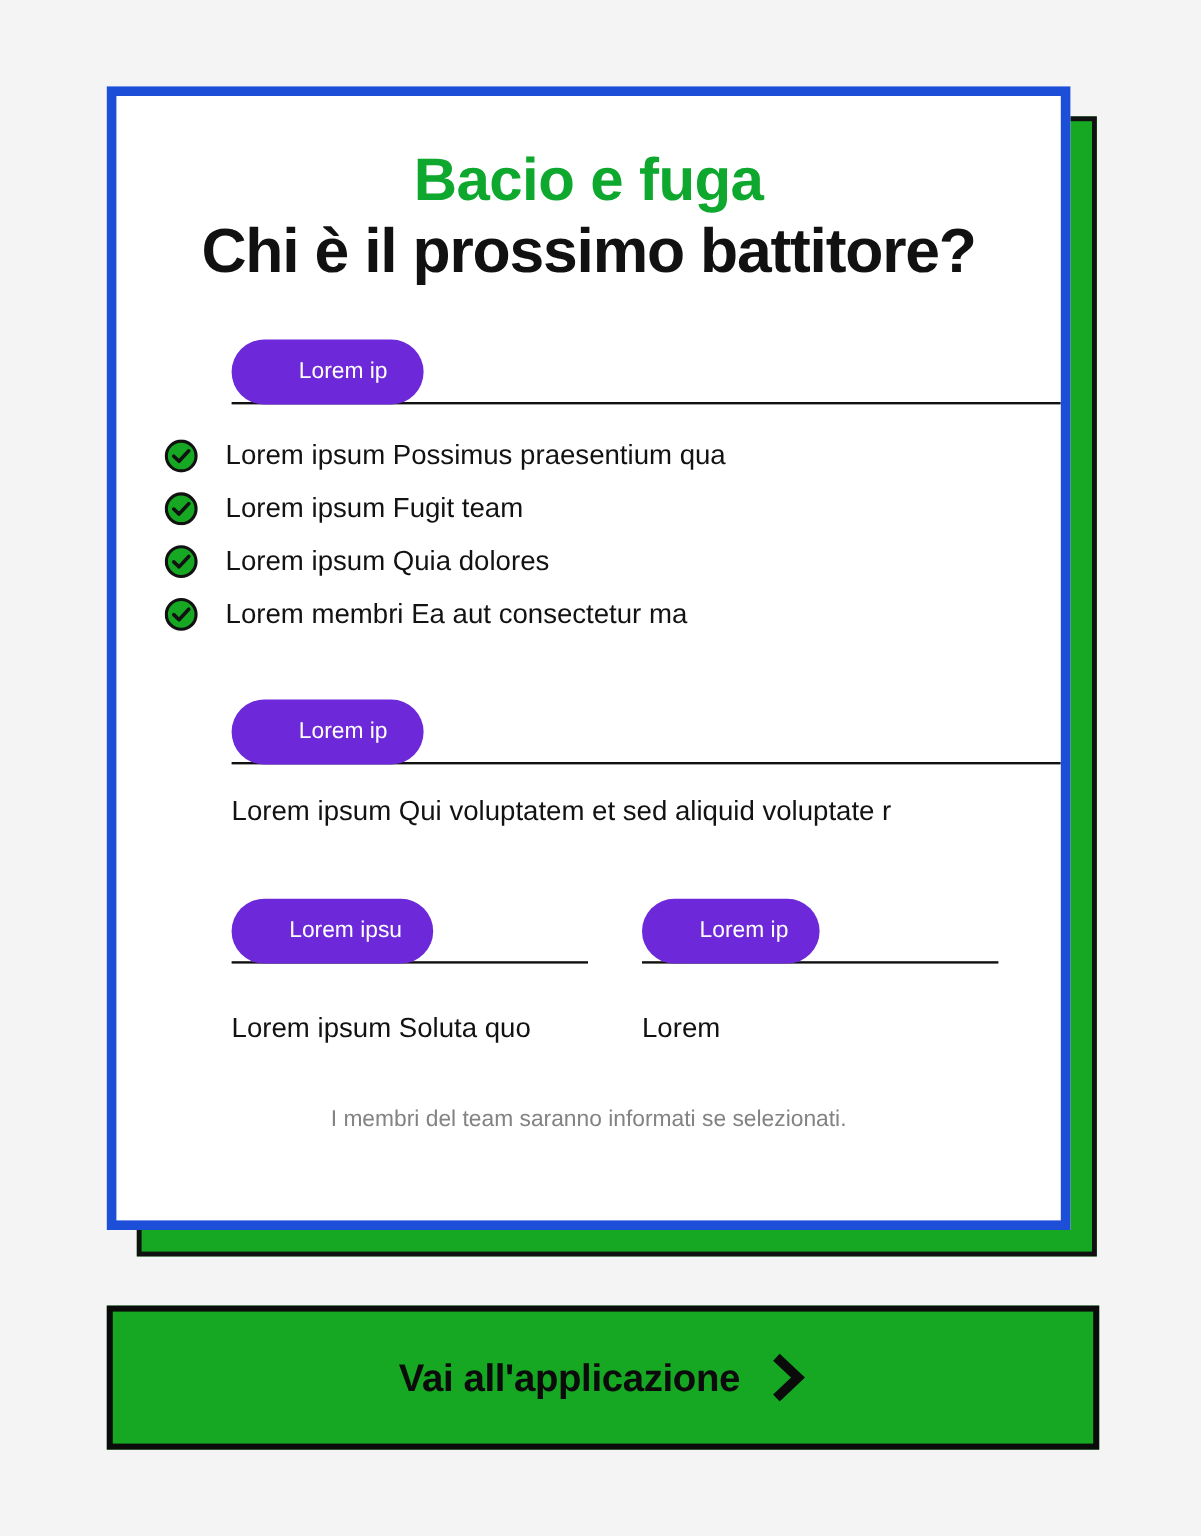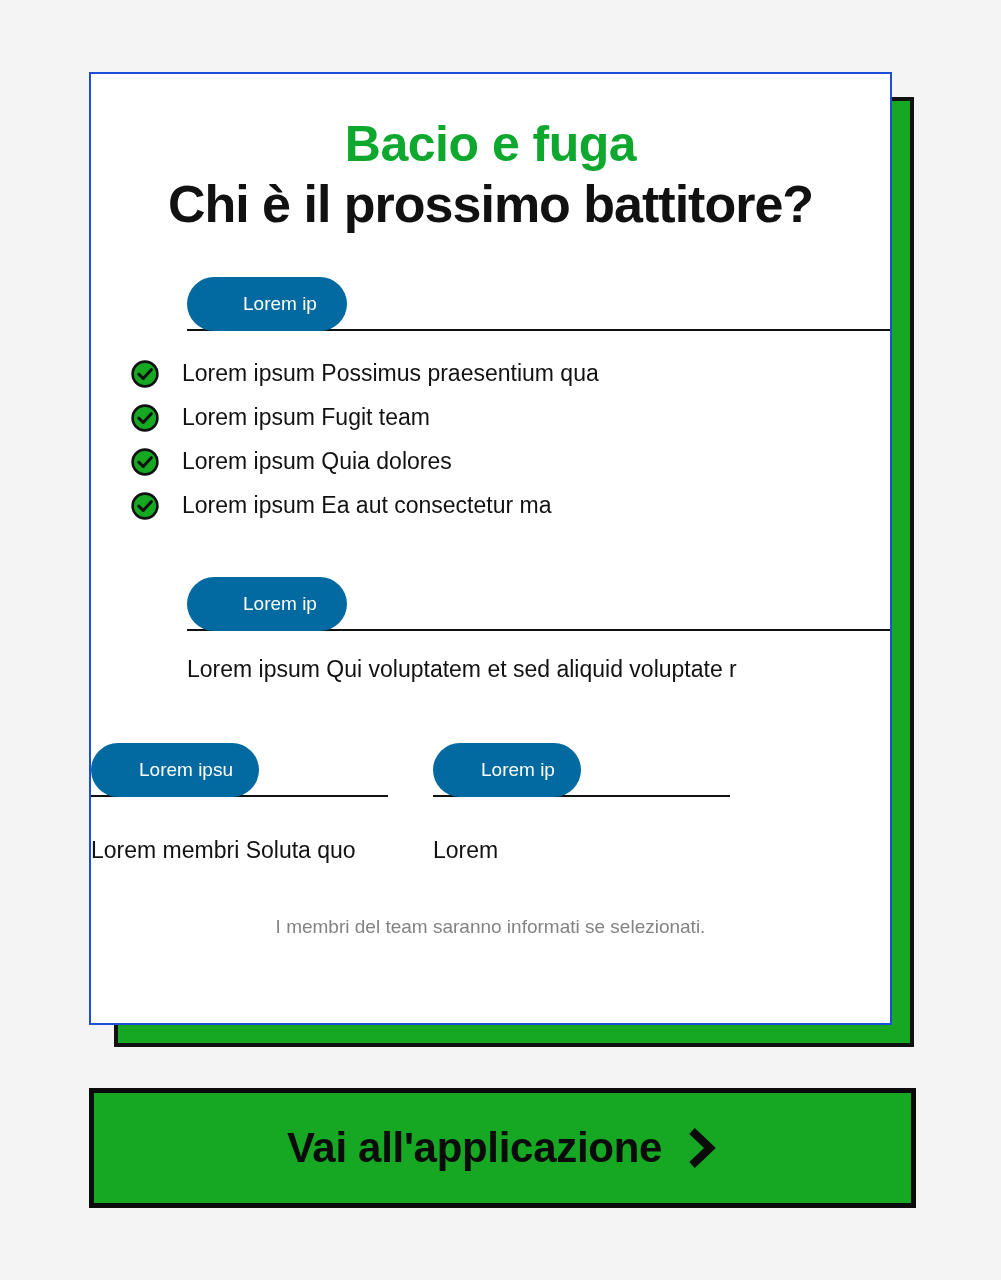--- a/index.html
+++ b/index.html
@@ -34,21 +34,21 @@
     border: 4px solid #111111;
     box-sizing: border-box;
   }
   .card {
     position: absolute;
     left: 0;
     top: 0;
     width: 803px;
     height: 953px;
     background: #ffffff;
-    border: 2px solid #1d4ed8;
+    border: 8px solid #1d4ed8;
     box-sizing: border-box;
     overflow: hidden;
   }
 
   
   .headings {
     padding: 44px 52px 0 52px;
     text-align: center;
   }
   .eyebrow {
@@ -79,21 +79,21 @@
   }
   .pill-row {
     position: relative;
     height: 56px;
     display: flex;
     align-items: flex-end;
   }
   .pill {
     position: relative;
     z-index: 2;
-    background: #0369a1;
+    background: #6d28d9;
     color: #ffffff;
     border-radius: 999px;
     font-size: 19px;
     line-height: 1;
     padding: 17px 30px 18px 56px;
     white-space: nowrap;
     box-sizing: border-box;
     display: inline-block;
   }
   .rule {
@@ -139,20 +139,21 @@
     line-height: 1.3;
     margin: 24px 0 0 0;
     padding-left: 96px;
     white-space: nowrap;
   }
 
   
   .two-col {
     display: flex;
     margin-top: 56px;
+    padding-left: 96px;
   }
   .col {
     position: relative;
     width: 297px;
     margin-right: 45px;
   }
   .col:last-child {
     margin-right: 0;
   }
   .col .pill {
@@ -185,21 +186,21 @@
     border: 5px solid #0b0b0b;
     box-sizing: border-box;
     display: flex;
     align-items: center;
     justify-content: center;
     cursor: pointer;
   }
   .cta-label {
     font-family: "Liberation Sans Narrow", "Liberation Sans", sans-serif;
     font-weight: bold;
-    font-size: 42px;
+    font-size: 32px;
     color: #0b0b0b;
     letter-spacing: -0.3px;
     font-stretch: condensed;
   }
   .cta-chevron {
     display: inline-block;
     margin-left: 22px;
     line-height: 0;
   }
 </style>
@@ -244,39 +245,39 @@
           <circle cx="14" cy="14" r="12.4" fill="#16a822" stroke="#111111" stroke-width="2.6"></circle>
           <path d="M7.8 14.2 L12.2 18.4 L20.3 9.7" fill="none" stroke="#111111" stroke-width="3" stroke-linecap="round" stroke-linejoin="round"></path>
         </svg>
         <span class="check-label">Lorem ipsum Quia dolores</span>
       </li>
       <li class="check-item">
         <svg class="check-icon" viewBox="0 0 28 28">
           <circle cx="14" cy="14" r="12.4" fill="#16a822" stroke="#111111" stroke-width="2.6"></circle>
           <path d="M7.8 14.2 L12.2 18.4 L20.3 9.7" fill="none" stroke="#111111" stroke-width="3" stroke-linecap="round" stroke-linejoin="round"></path>
         </svg>
-        <span class="check-label">Lorem ipsum Ea aut consectetur ma</span>
+        <span class="check-label">Lorem membri Ea aut consectetur ma</span>
       </li>
     </ul>
 
     <div class="section" style="margin-top:52px;">
       <div class="pill-row">
         <span class="rule"></span>
         <span class="pill">Lorem ip</span>
       </div>
     </div>
     <p class="body-text">Lorem ipsum Qui voluptatem et sed aliquid voluptate r</p>
 
     <div class="two-col">
       <div class="col">
         <div class="pill-row">
           <span class="rule"></span>
           <span class="pill">Lorem ipsu</span>
         </div>
-        <div class="col-value">Lorem membri Soluta quo</div>
+        <div class="col-value">Lorem ipsum Soluta quo</div>
       </div>
       <div class="col">
         <div class="pill-row">
           <span class="rule"></span>
           <span class="pill">Lorem ip</span>
         </div>
         <div class="col-value">Lorem</div>
       </div>
     </div>
 

